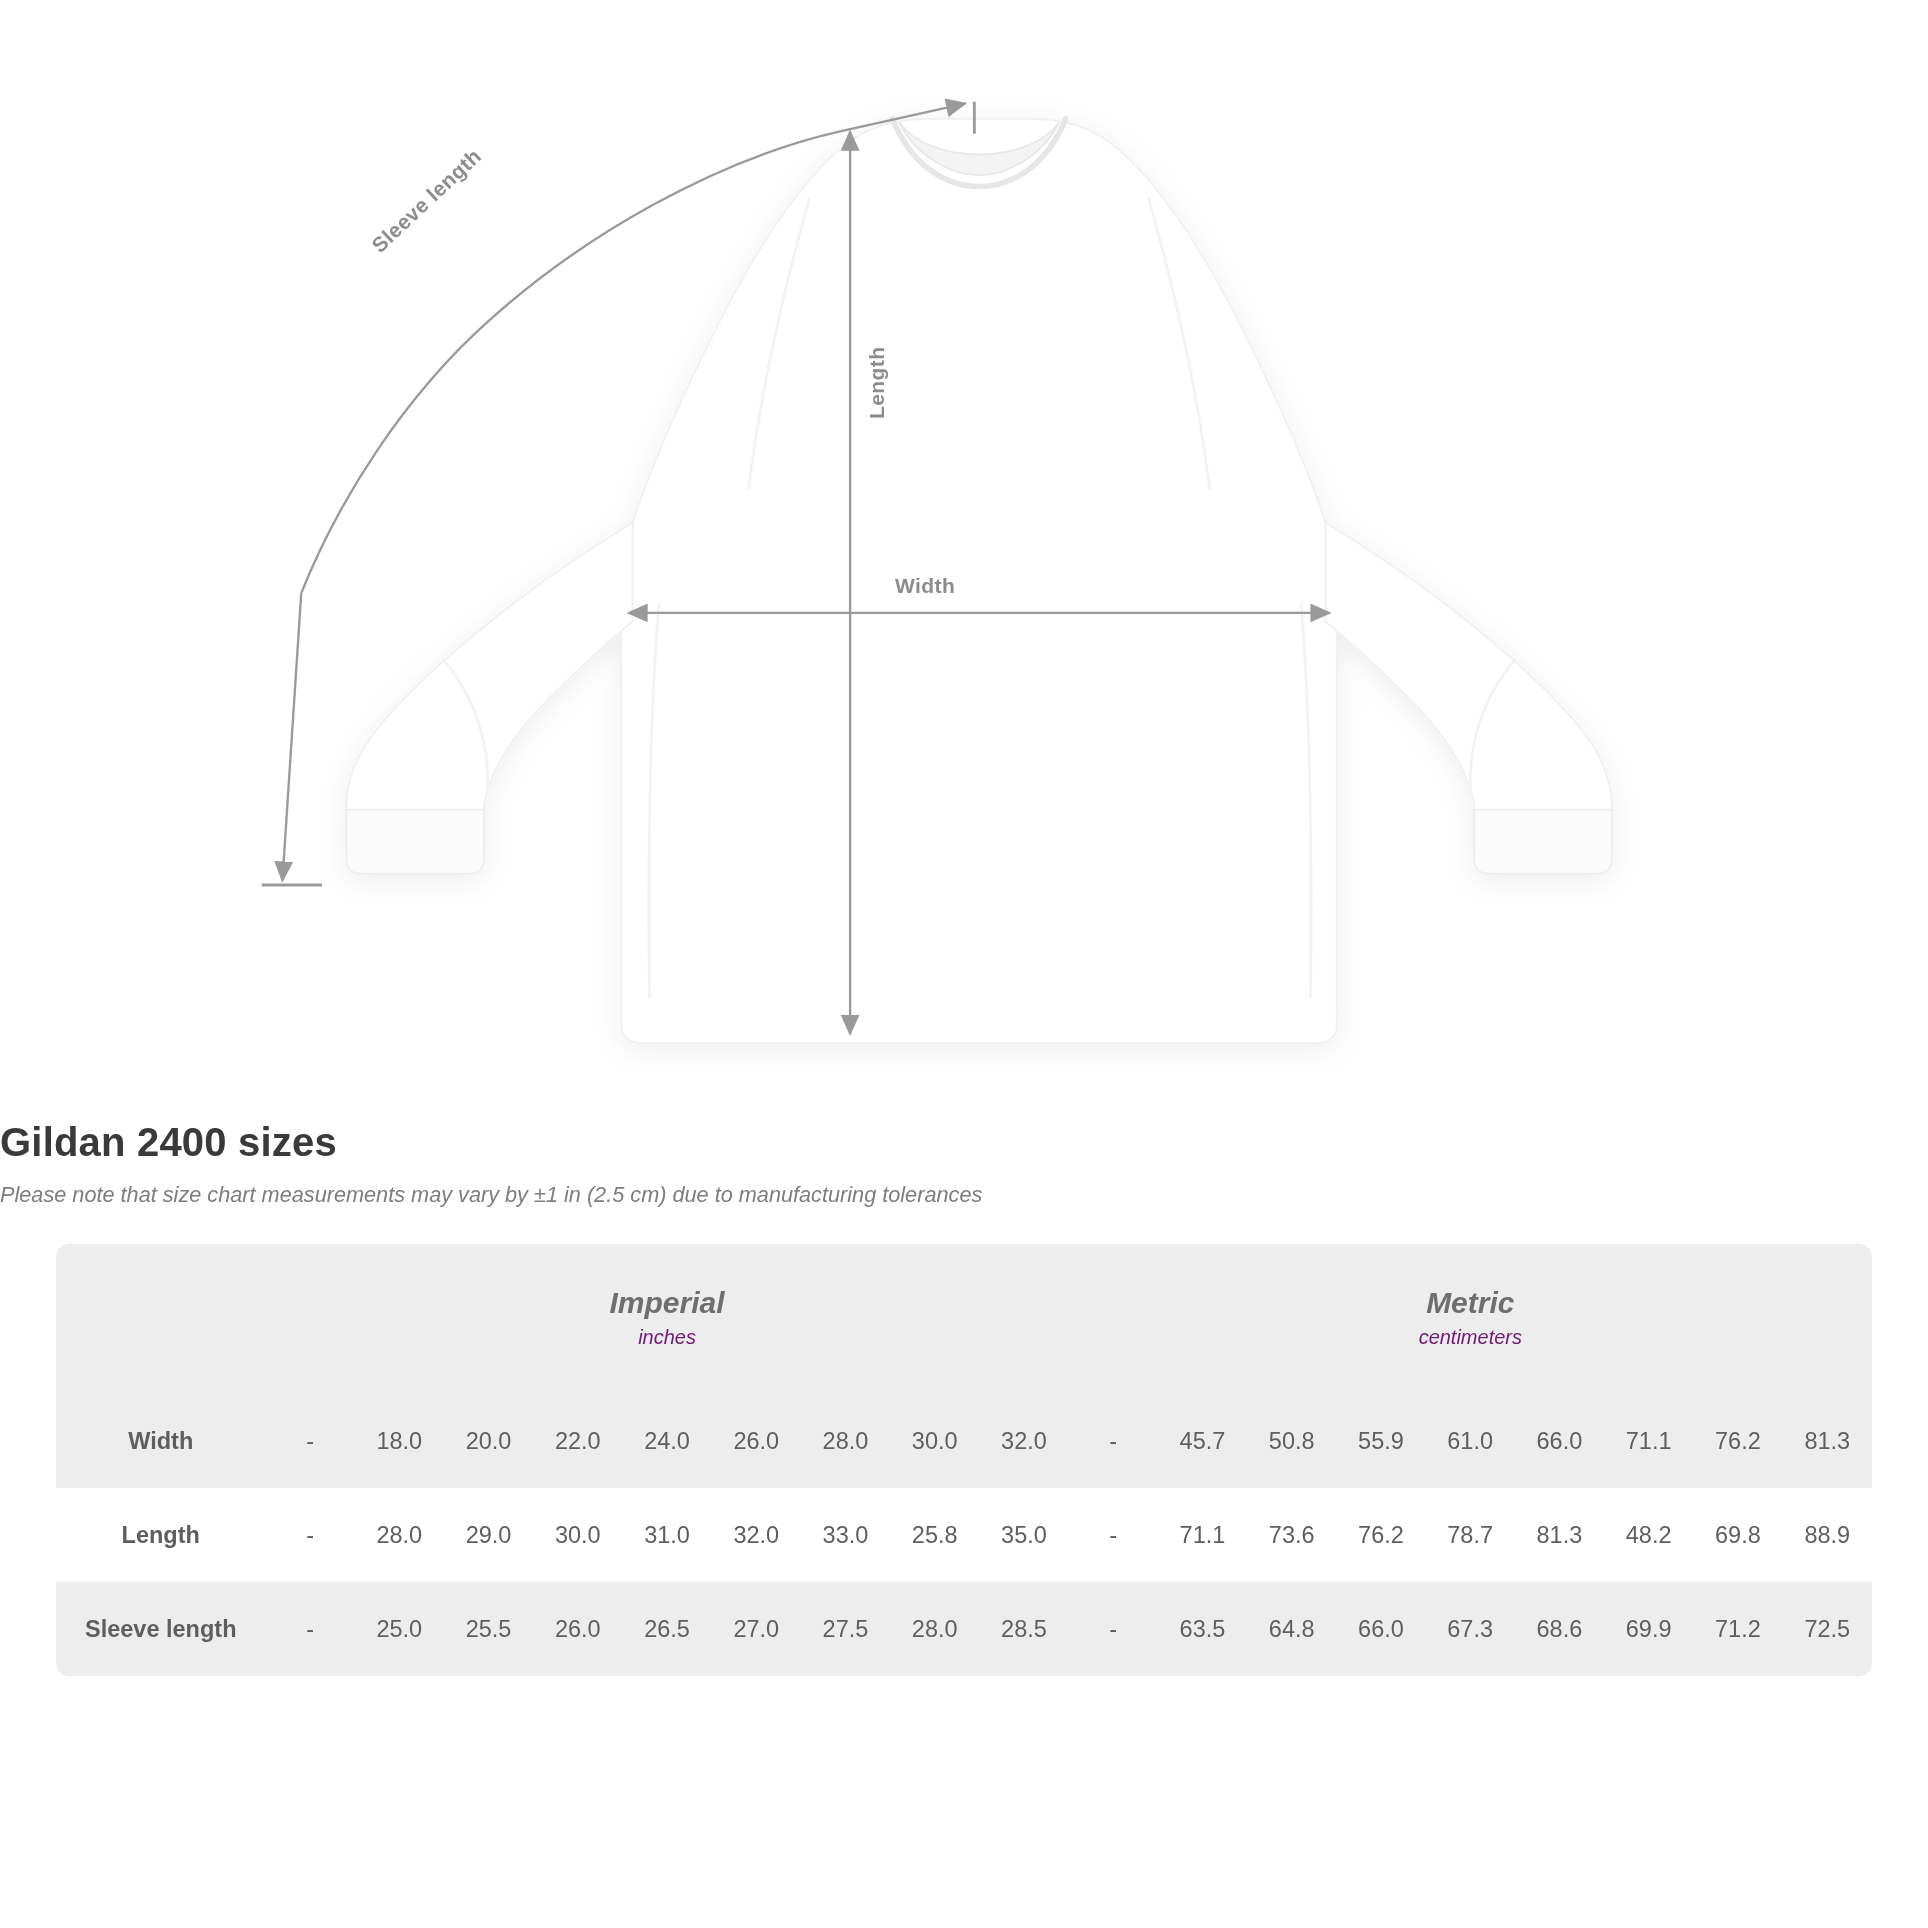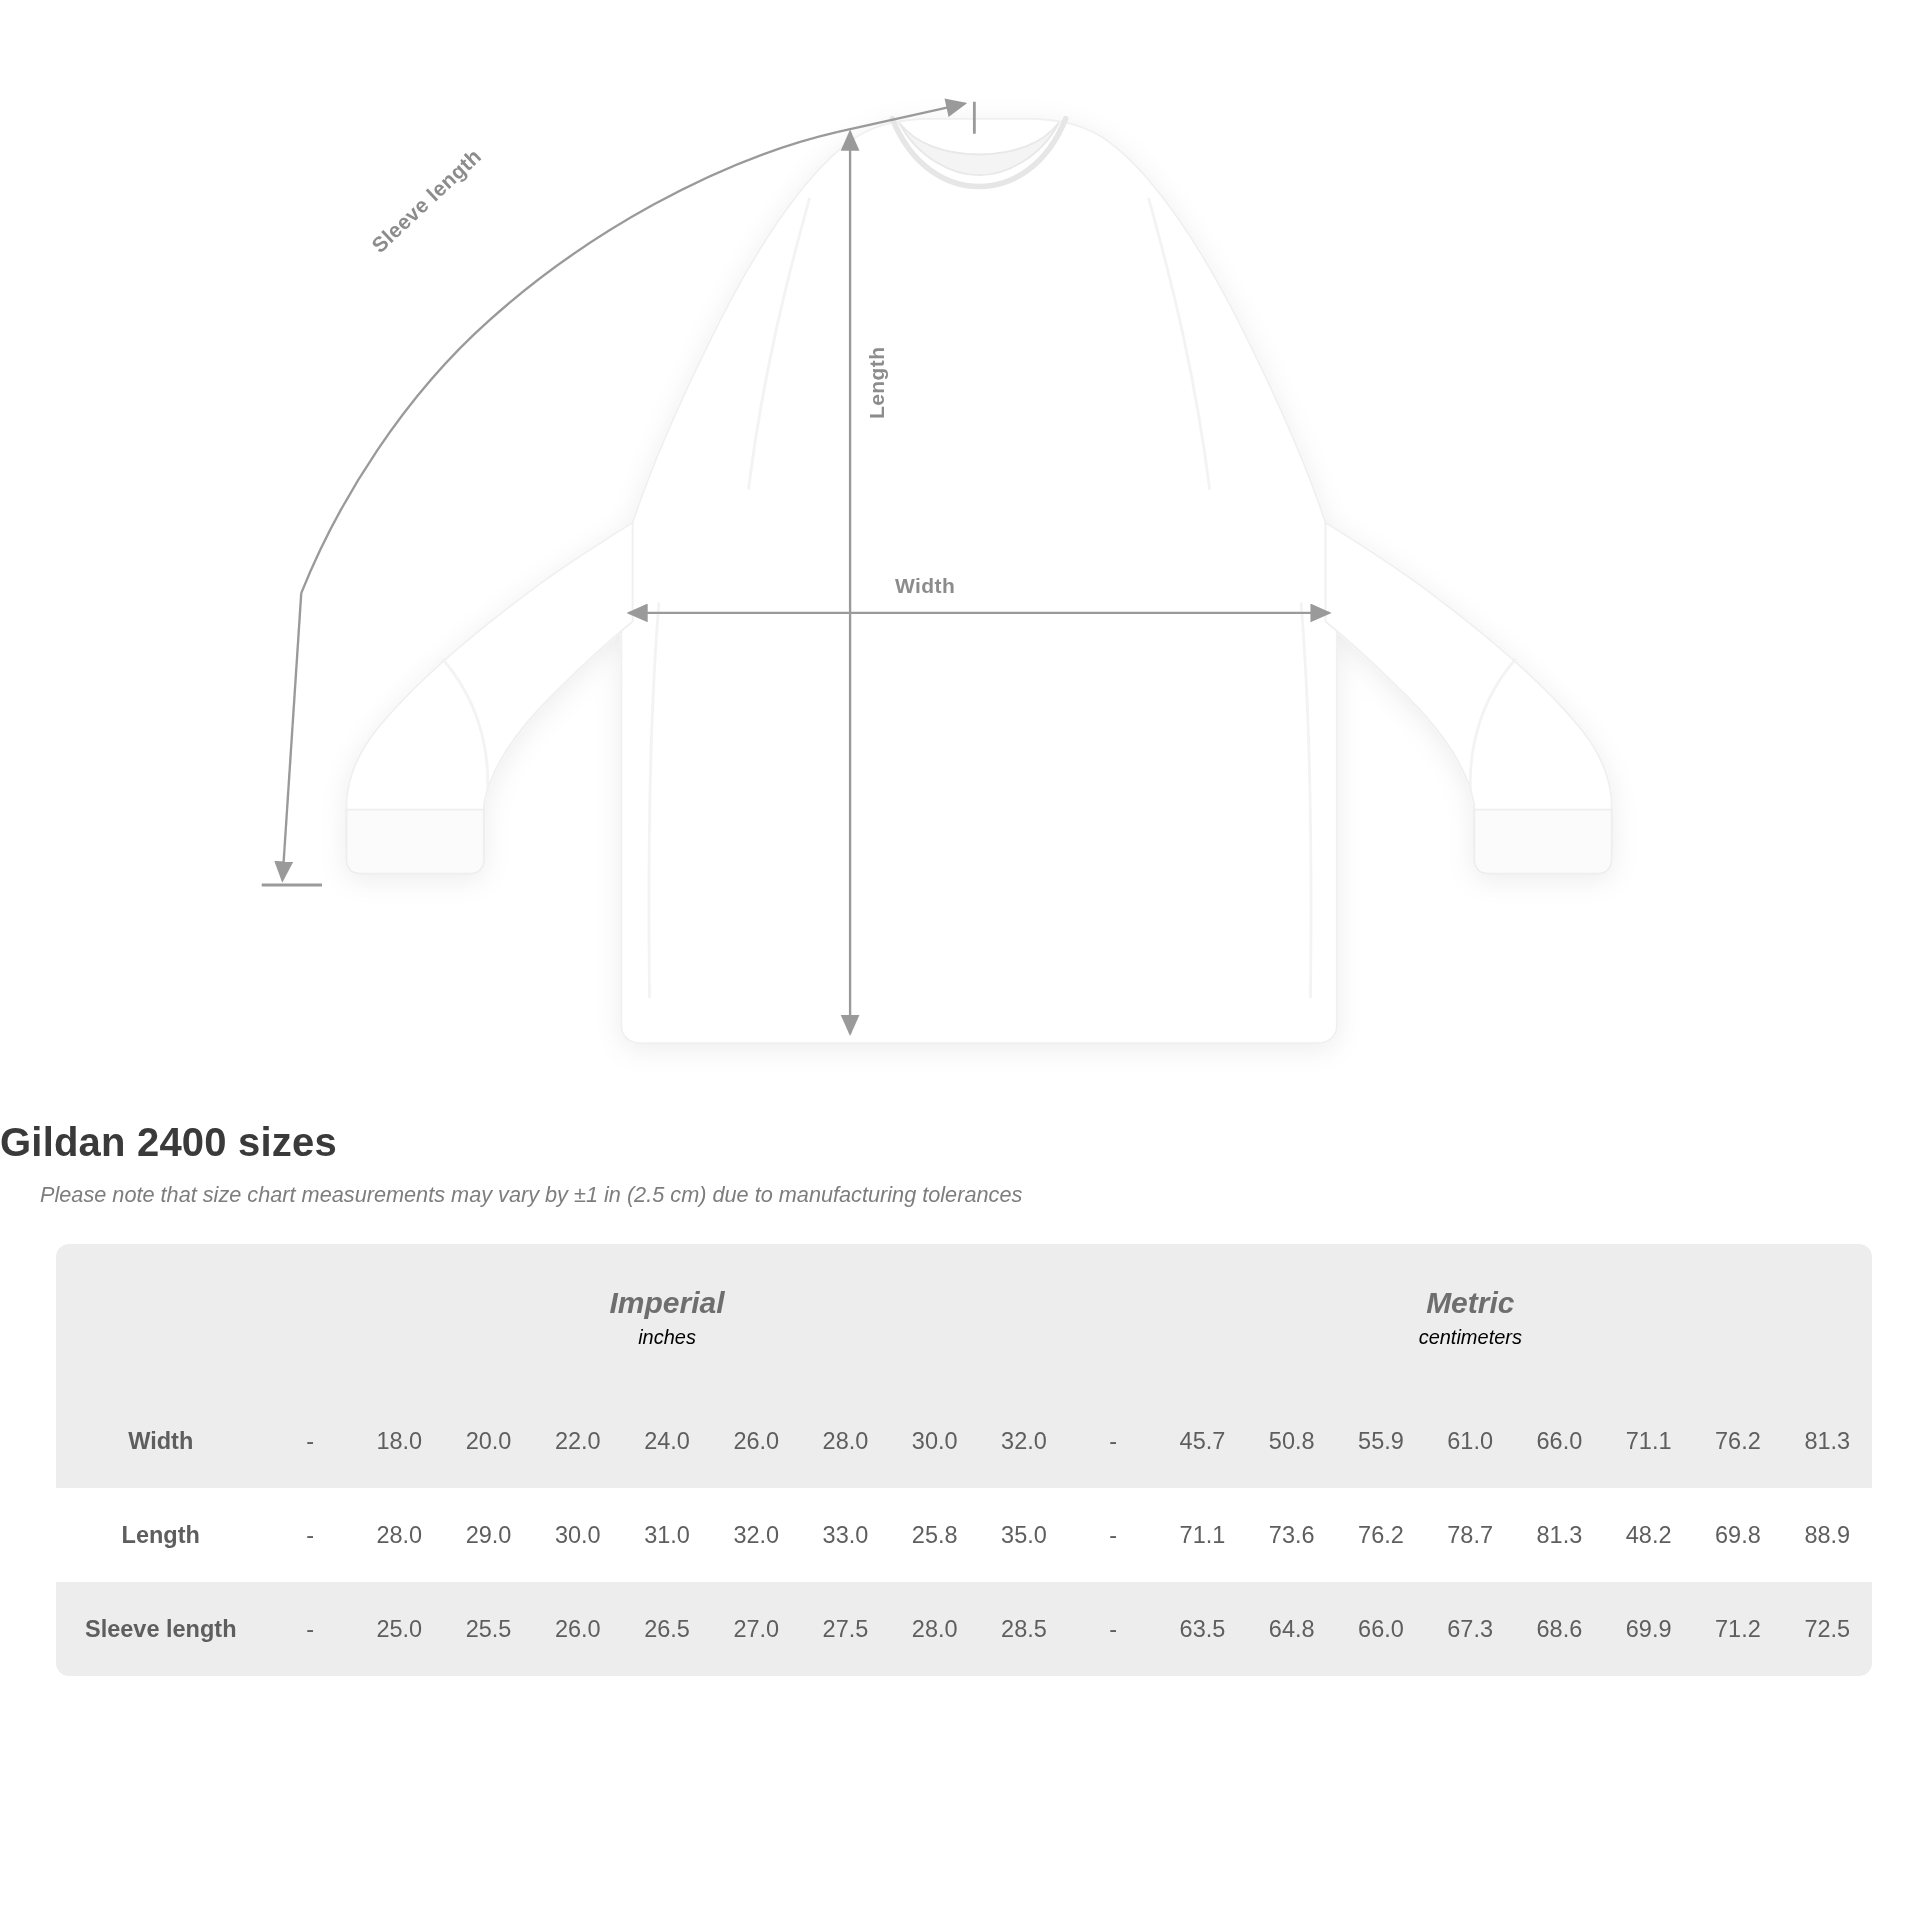--- a/index.html
+++ b/index.html
@@ -66,21 +66,20 @@
     font-weight: bold;
     color: #3a3a3a;
     margin: 0 0 17px 0;
     letter-spacing: 0.2px;
   }
   .chart-note {
     font-size: 21.7px;
     font-style: italic;
     color: #7d7d7d;
     margin: 0;
-    padding-left: 40px;
   }
 
   
   .table-wrap {
     margin: 36px 56px 0 56px;
     border-radius: 13px;
     overflow: hidden;
   }
   table.size-table {
     width: 100%;
@@ -101,21 +100,21 @@
   .unit-name {
     font-size: 30px;
     font-weight: bold;
     font-style: italic;
     color: #6e6e6e;
     line-height: 1.15;
   }
   .unit-sub {
     font-size: 20px;
     font-style: italic;
-    color: #000000;
+    color: #701a75;
     line-height: 1.6;
   }
   
   .size-row td {
     background: #ffffff;
     height: 92px;
     font-size: 23.5px;
     font-weight: bold;
     color: #5e5e5e;
   }

